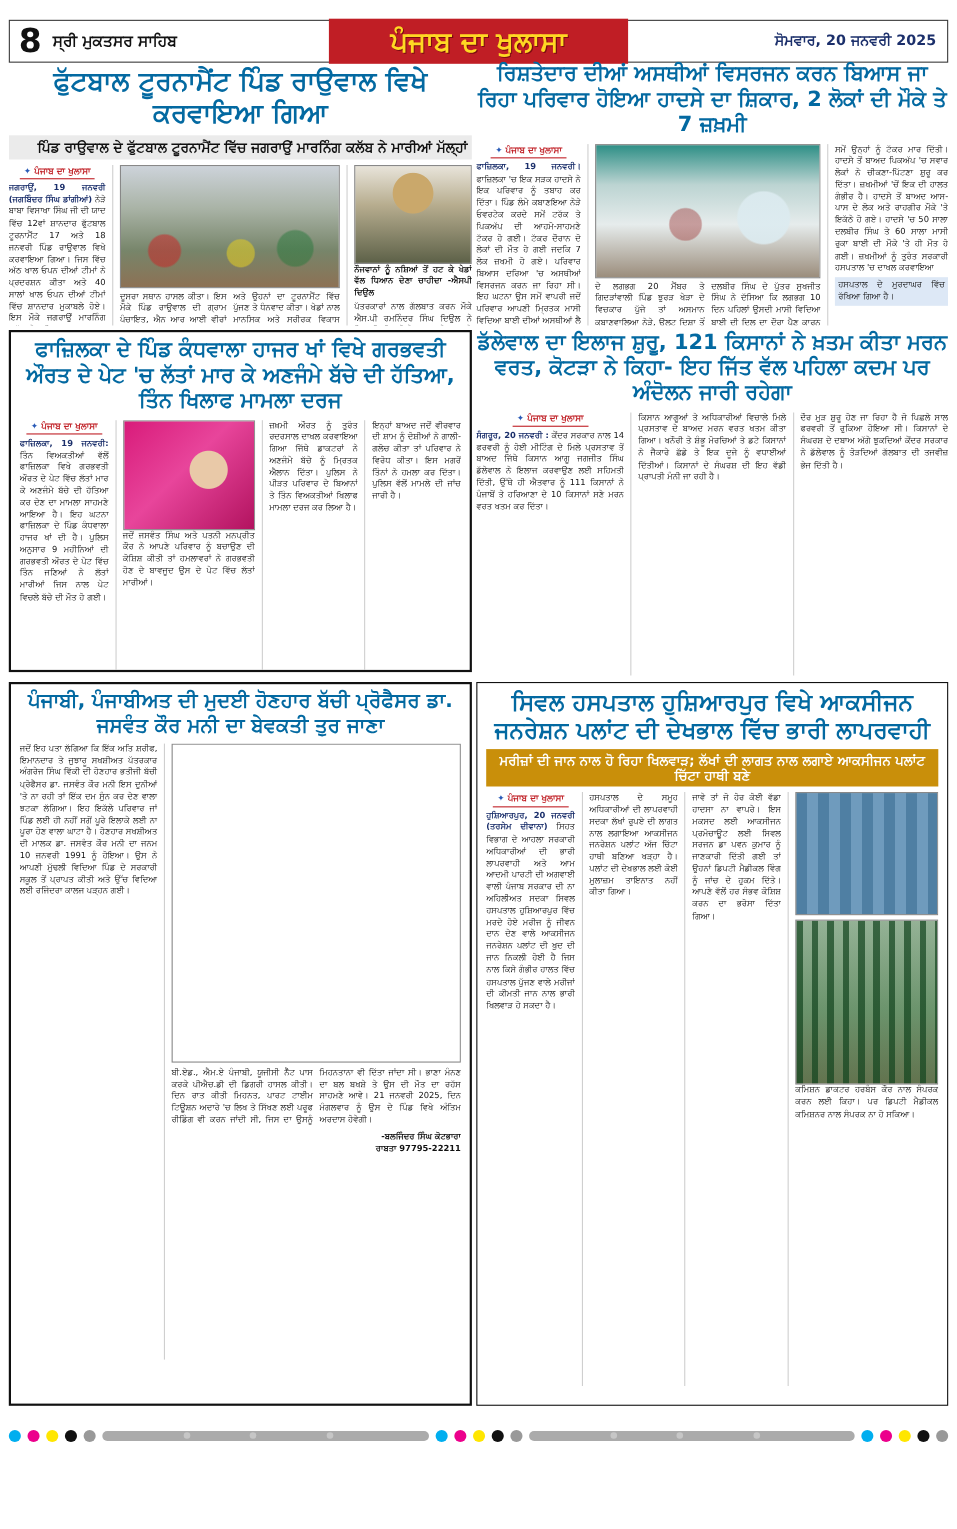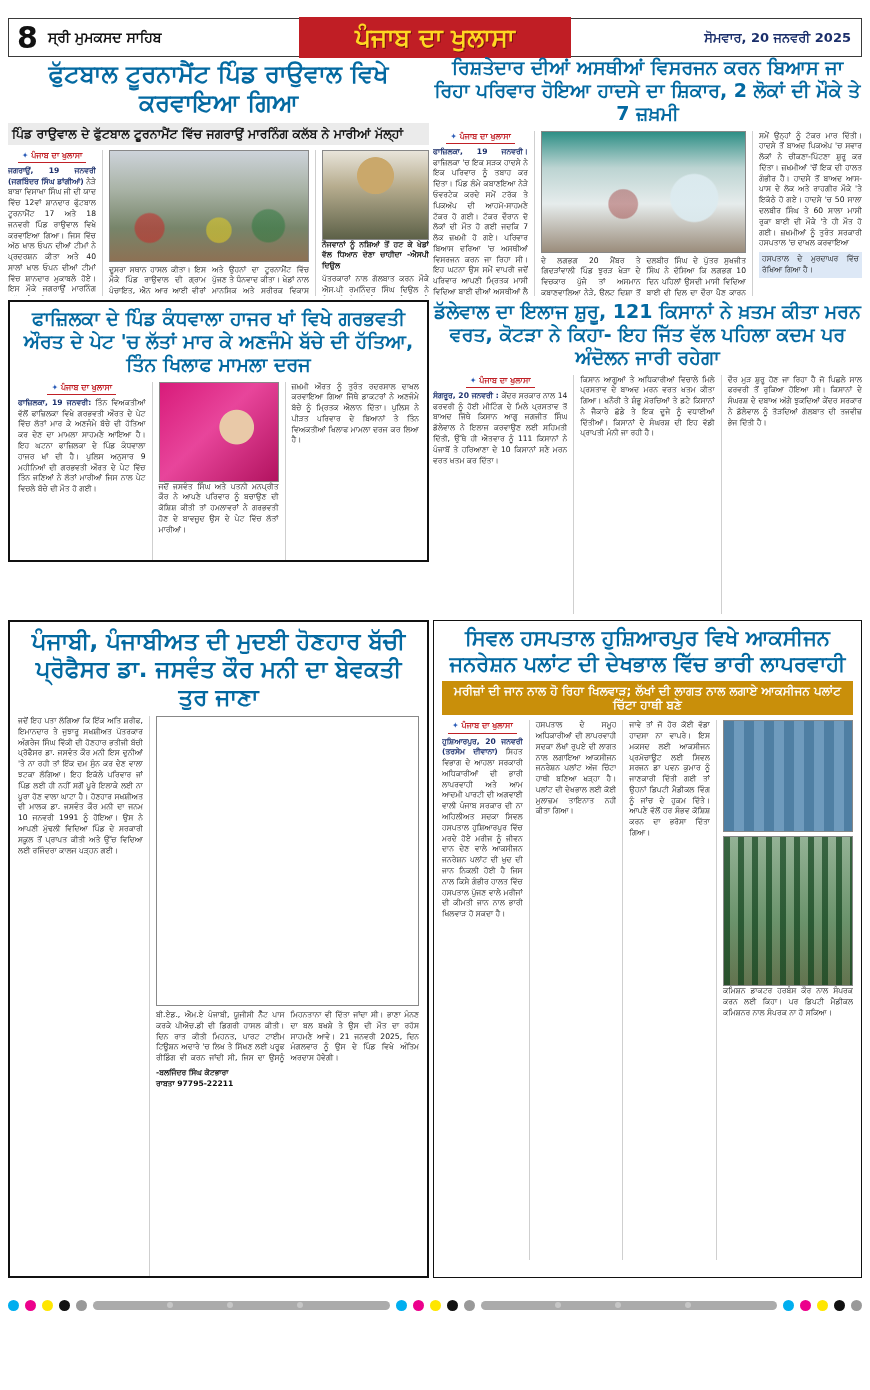--- a/index.html
+++ b/index.html
@@ -15,36 +15,36 @@
           width:272px;height:41px;background:var(--banner-bg,#c01e25);
           display:flex;align-items:center;justify-content:center;}
   .banner span{color:var(--banner-text,#ffd823);font-size:25px;font-weight:bold;
                text-shadow:1px 1px 0 #7a0c10;}
   .mast-date{margin-left:auto;padding-right:10px;font-size:13px;font-weight:bold;
              color:var(--date-text,#1b2f6b);}
 
   
   .art{position:absolute;overflow:hidden;}
   .hl{font-weight:bold;text-align:center;line-height:1.22;color:#0369a1;}
-  .subbar{background:var(--bar-gray-bg,#ebebeb);font-weight:bold;text-align:left;
+  .subbar{background:var(--bar-gray-bg,#ebebeb);font-weight:bold;text-align:right;
           font-size:12.5px;padding:3px 4px;margin-top:4px;}
   .orangebar{background:var(--orange-bar-bg,#c98f0a);color:#fff;font-weight:bold;
              text-align:center;font-size:12px;padding:3px 4px;margin-top:4px;}
   .cols{display:flex;gap:6px;margin-top:5px;}
   .col{flex:1;font-size:7.6px;line-height:1.42;text-align:justify;overflow:hidden;}
   .col + .col{border-left:1px solid #cfcfcf;padding-left:6px;}
   .tag{width:fit-content;margin:0 auto 3px auto;font-size:8px;font-weight:bold;
        color:var(--accent-red,#c02026);border-bottom:1px solid var(--accent-red,#c02026);
        padding:0 4px 1px 4px;white-space:nowrap;}
   .tag .star{color:var(--tag-blue,#2a5bb7);}
   .dateline{font-weight:bold;color:var(--date-text,#1b2f6b);}
   .hltbox{background:var(--highlight-blue,#dde8f6);padding:2px 3px;margin-top:3px;}
   .quote{font-weight:bold;margin-bottom:2px;}
   .photo{width:100%;border:1px solid #888;box-sizing:border-box;}
-  .signoff{font-weight:bold;text-align:left;margin-top:4px;}
+  .signoff{font-weight:bold;text-align:right;margin-top:4px;}
   .boxed{border:2px solid #111;box-sizing:border-box;padding:5px 8px;}
   .thinbox{border:1px solid #111;box-sizing:border-box;padding:5px 8px;}
 
   
   .p-football{height:112px;background:
      radial-gradient(circle at 20% 70%, rgba(200,40,40,.55) 0 8%, transparent 9%),
      radial-gradient(circle at 55% 72%, rgba(220,200,40,.6) 0 9%, transparent 10%),
      radial-gradient(circle at 80% 68%, rgba(40,120,60,.5) 0 9%, transparent 10%),
      linear-gradient(180deg,#cdd3da 0%,#a9b3a6 35%,#77856a 70%,#8d7154 100%);}
   .p-officer{height:90px;background:
@@ -85,21 +85,21 @@
   .regbar::before{content:"";position:absolute;left:25%;top:1.5px;width:6px;height:6px;
                   border-radius:50%;background:#c6c6c6;box-shadow:60px 0 #c6c6c6,130px 0 #c6c6c6;}
 </style>
 </head>
 <body>
 
 <div id="page">
 
   <div class="masthead">
     <div class="pageno">8</div>
-    <div class="edition">ਸ੍ਰੀ ਮੁਮਕਸਦ ਸਾਹਿਬ</div>
+    <div class="edition">ਸ੍ਰੀ ਮੁਕਤਸਰ ਸਾਹਿਬ</div>
     <div class="banner">
       <span>ਪੰਜਾਬ ਦਾ ਖੁਲਾਸਾ</span>
     </div>
     <div class="mast-date">ਸੋਮਵਾਰ, 20 ਜਨਵਰੀ 2025</div>
   </div>
 
   <div class="art" style="left:8px;top:60px;width:421px;height:236px;">
     <div class="hl" style="font-size:24px;">ਫੁੱਟਬਾਲ ਟੂਰਨਾਮੈਂਟ ਪਿੰਡ ਰਾਉਵਾਲ ਵਿਖੇ ਕਰਵਾਇਆ ਗਿਆ</div>
     <div class="subbar">ਪਿੰਡ ਰਾਉਵਾਲ ਦੇ ਫੁੱਟਬਾਲ ਟੂਰਨਾਮੈਂਟ ਵਿੱਚ ਜਗਰਾਉਂ ਮਾਰਨਿੰਗ ਕਲੱਬ ਨੇ ਮਾਰੀਆਂ ਮੱਲ੍ਹਾਂ</div>
     <div class="cols" style="height:168px;">
@@ -133,51 +133,52 @@
         <div class="photo p-hospital"></div>
         <div style="column-count:2;column-gap:6px;margin-top:3px;">ਦੇ ਲਗਭਗ 20 ਮੈਂਬਰ ਤੇ ਗਿਦੜਾਂਵਾਲੀ ਪਿੰਡ ਝੁਰੜ ਖੇੜਾ ਦੇ ਵਿਚਕਾਰ ਪੁੱਜੇ ਤਾਂ ਅਸਮਾਨ ਕਬਾਣਵਾਲਿਆ ਨੇੜੇ, ਉਲਟ ਦਿਸ਼ਾ ਤੋਂ ਆ ਰਹੇ 16 ਟਾਇਰਾਂ ਵਾਲੇ ਇਕ ਟਰੱਕ ਨੇ ਓਵਰਟੇਕ ਕਰਦੇ ਮ੍ਰਿਤਕ ਦਲਬੀਰ ਸਿੰਘ ਦੇ ਪੁੱਤਰ ਸੁਖਜੀਤ ਸਿੰਘ ਨੇ ਦੱਸਿਆ ਕਿ ਲਗਭਗ 10 ਦਿਨ ਪਹਿਲਾਂ ਉਸਦੀ ਮਾਸੀ ਵਿਦਿਆ ਬਾਈ ਦੀ ਦਿਲ ਦਾ ਦੌਰਾ ਪੈਣ ਕਾਰਨ ਮੌਤ ਹੋ ਗਈ ਸੀ। ਪਰਿਵਾਰ</div>
       </div>
       <div class="col">
         <span>ਸਮੇਂ ਉਨ੍ਹਾਂ ਨੂੰ ਟੱਕਰ ਮਾਰ ਦਿੱਤੀ। ਹਾਦਸੇ ਤੋਂ ਬਾਅਦ ਪਿਕਅੱਪ 'ਚ ਸਵਾਰ ਲੋਕਾਂ ਨੇ ਚੀਕਣਾ-ਪਿੱਟਣਾ ਸ਼ੁਰੂ ਕਰ ਦਿੱਤਾ। ਜ਼ਖਮੀਆਂ 'ਚੋਂ ਇਕ ਦੀ ਹਾਲਤ ਗੰਭੀਰ ਹੈ। ਹਾਦਸੇ ਤੋਂ ਬਾਅਦ ਆਸ-ਪਾਸ ਦੇ ਲੋਕ ਅਤੇ ਰਾਹਗੀਰ ਮੌਕੇ 'ਤੇ ਇਕੱਠੇ ਹੋ ਗਏ। ਹਾਦਸੇ 'ਚ 50 ਸਾਲਾ ਦਲਬੀਰ ਸਿੰਘ ਤੇ 60 ਸਾਲਾ ਮਾਸੀ ਰੁਕਾ ਬਾਈ ਦੀ ਮੌਕੇ 'ਤੇ ਹੀ ਮੌਤ ਹੋ ਗਈ। ਜ਼ਖਮੀਆਂ ਨੂੰ ਤੁਰੰਤ ਸਰਕਾਰੀ ਹਸਪਤਾਲ 'ਚ ਦਾਖਲ ਕਰਵਾਇਆ</span>
         <div class="hltbox">ਹਸਪਤਾਲ ਦੇ ਮੁਰਦਾਘਰ ਵਿੱਚ ਰੱਖਿਆ ਗਿਆ ਹੈ।</div>
       </div>
     </div>
   </div>
 
-  <div class="art boxed" style="left:8px;top:300px;width:421px;height:262px;">
+  <div class="art boxed" style="left:8px;top:300px;width:421px;height:311px;">
     <div class="hl" style="font-size:19px;">ਫਾਜ਼ਿਲਕਾ ਦੇ ਪਿੰਡ ਕੰਧਵਾਲਾ ਹਾਜਰ ਖਾਂ ਵਿਖੇ ਗਰਭਵਤੀ ਔਰਤ ਦੇ ਪੇਟ 'ਚ ਲੱਤਾਂ ਮਾਰ ਕੇ ਅਣਜੰਮੇ ਬੱਚੇ ਦੀ ਹੱਤਿਆ, ਤਿੰਨ ਖਿਲਾਫ ਮਾਮਲਾ ਦਰਜ</div>
     <div class="cols" style="height:232px;">
       <div class="col">
         <div class="tag"><span class="star">✦</span> <span>ਪੰਜਾਬ ਦਾ ਖੁਲਾਸਾ</span></div>
         <span class="dateline">ਫਾਜ਼ਿਲਕਾ, 19 ਜਨਵਰੀ:</span>
         <span>ਤਿੰਨ ਵਿਅਕਤੀਆਂ ਵੱਲੋਂ ਫਾਜ਼ਿਲਕਾ ਵਿਖੇ ਗਰਭਵਤੀ ਔਰਤ ਦੇ ਪੇਟ ਵਿੱਚ ਲੱਤਾਂ ਮਾਰ ਕੇ ਅਣਜੰਮੇ ਬੱਚੇ ਦੀ ਹੱਤਿਆ ਕਰ ਦੇਣ ਦਾ ਮਾਮਲਾ ਸਾਹਮਣੇ ਆਇਆ ਹੈ। ਇਹ ਘਟਨਾ ਫਾਜ਼ਿਲਕਾ ਦੇ ਪਿੰਡ ਕੰਧਵਾਲਾ ਹਾਜਰ ਖਾਂ ਦੀ ਹੈ। ਪੁਲਿਸ ਅਨੁਸਾਰ 9 ਮਹੀਨਿਆਂ ਦੀ ਗਰਭਵਤੀ ਔਰਤ ਦੇ ਪੇਟ ਵਿੱਚ ਤਿੰਨ ਜਣਿਆਂ ਨੇ ਲੱਤਾਂ ਮਾਰੀਆਂ ਜਿਸ ਨਾਲ ਪੇਟ ਵਿਚਲੇ ਬੱਚੇ ਦੀ ਮੌਤ ਹੋ ਗਈ।</span>
       </div>
       <div class="col" style="flex:0 0 120px;">
         <div class="photo p-baby"></div>
         <span>ਜਦੋਂ ਜਸਵੰਤ ਸਿੰਘ ਅਤੇ ਪਤਨੀ ਮਨਪ੍ਰੀਤ ਕੌਰ ਨੇ ਆਪਣੇ ਪਰਿਵਾਰ ਨੂੰ ਬਚਾਉਣ ਦੀ ਕੋਸ਼ਿਸ਼ ਕੀਤੀ ਤਾਂ ਹਮਲਾਵਰਾਂ ਨੇ ਗਰਭਵਤੀ ਹੋਣ ਦੇ ਬਾਵਜੂਦ ਉਸ ਦੇ ਪੇਟ ਵਿੱਚ ਲੱਤਾਂ ਮਾਰੀਆਂ।</span>
       </div>
       <div class="col">ਜ਼ਖ਼ਮੀ ਔਰਤ ਨੂੰ ਤੁਰੰਤ ਰਦਰਸਾਲ ਦਾਖਲ ਕਰਵਾਇਆ ਗਿਆ ਜਿੱਥੇ ਡਾਕਟਰਾਂ ਨੇ ਅਣਜੰਮੇ ਬੱਚੇ ਨੂੰ ਮ੍ਰਿਤਕ ਐਲਾਨ ਦਿੱਤਾ। ਪੁਲਿਸ ਨੇ ਪੀੜਤ ਪਰਿਵਾਰ ਦੇ ਬਿਆਨਾਂ ਤੇ ਤਿੰਨ ਵਿਅਕਤੀਆਂ ਖਿਲਾਫ ਮਾਮਲਾ ਦਰਜ ਕਰ ਲਿਆ ਹੈ।</div>
+      <div class="col">ਇਨ੍ਹਾਂ ਬਾਅਦ ਜਦੋਂ ਵੀਰਵਾਰ ਦੀ ਸ਼ਾਮ ਨੂੰ ਦੋਸ਼ੀਆਂ ਨੇ ਗਾਲੀ-ਗਲੋਚ ਕੀਤਾ ਤਾਂ ਪਰਿਵਾਰ ਨੇ ਵਿਰੋਧ ਕੀਤਾ। ਇਸ ਮਗਰੋਂ ਤਿੰਨਾਂ ਨੇ ਹਮਲਾ ਕਰ ਦਿੱਤਾ। ਪੁਲਿਸ ਵੱਲੋਂ ਮਾਮਲੇ ਦੀ ਜਾਂਚ ਜਾਰੀ ਹੈ।</div>
     </div>
   </div>
 
   <div class="art" style="left:433px;top:300px;width:429px;height:314px;">
     <div class="hl" style="font-size:19px;">ਡੱਲੇਵਾਲ ਦਾ ਇਲਾਜ ਸ਼ੁਰੂ, 121 ਕਿਸਾਨਾਂ ਨੇ ਖ਼ਤਮ ਕੀਤਾ ਮਰਨ ਵਰਤ, ਕੋਟੜਾ ਨੇ ਕਿਹਾ- ਇਹ ਜਿੱਤ ਵੱਲ ਪਹਿਲਾ ਕਦਮ ਪਰ ਅੰਦੋਲਨ ਜਾਰੀ ਰਹੇਗਾ</div>
     <div class="cols" style="height:240px;">
       <div class="col">
         <div class="tag"><span class="star">✦</span> <span>ਪੰਜਾਬ ਦਾ ਖੁਲਾਸਾ</span></div>
         <span class="dateline">ਸੰਗਰੂਰ, 20 ਜਨਵਰੀ :</span>
         <span>ਕੇਂਦਰ ਸਰਕਾਰ ਨਾਲ 14 ਫਰਵਰੀ ਨੂੰ ਹੋਈ ਮੀਟਿੰਗ ਦੇ ਮਿਲੇ ਪ੍ਰਸਤਾਵ ਤੋਂ ਬਾਅਦ ਜਿੱਥੇ ਕਿਸਾਨ ਆਗੂ ਜਗਜੀਤ ਸਿੰਘ ਡੱਲੇਵਾਲ ਨੇ ਇਲਾਜ ਕਰਵਾਉਣ ਲਈ ਸਹਿਮਤੀ ਦਿੱਤੀ, ਉੱਥੇ ਹੀ ਐਤਵਾਰ ਨੂੰ 111 ਕਿਸਾਨਾਂ ਨੇ ਪੰਜਾਬੋਂ ਤੇ ਹਰਿਆਣਾ ਦੇ 10 ਕਿਸਾਨਾਂ ਸਣੇ ਮਰਨ ਵਰਤ ਖਤਮ ਕਰ ਦਿੱਤਾ।</span>
       </div>
       <div class="col">ਕਿਸਾਨ ਆਗੂਆਂ ਤੇ ਅਧਿਕਾਰੀਆਂ ਵਿਚਾਲੇ ਮਿਲੇ ਪ੍ਰਸਤਾਵ ਦੇ ਬਾਅਦ ਮਰਨ ਵਰਤ ਖਤਮ ਕੀਤਾ ਗਿਆ। ਖਨੌਰੀ ਤੇ ਸ਼ੰਭੂ ਮੋਰਚਿਆਂ ਤੇ ਡਟੇ ਕਿਸਾਨਾਂ ਨੇ ਜੈਕਾਰੇ ਛੱਡੇ ਤੇ ਇਕ ਦੂਜੇ ਨੂੰ ਵਧਾਈਆਂ ਦਿੱਤੀਆਂ। ਕਿਸਾਨਾਂ ਦੇ ਸੰਘਰਸ਼ ਦੀ ਇਹ ਵੱਡੀ ਪ੍ਰਾਪਤੀ ਮੰਨੀ ਜਾ ਰਹੀ ਹੈ।</div>
       <div class="col">ਦੌਰ ਮੁੜ ਸ਼ੁਰੂ ਹੋਣ ਜਾ ਰਿਹਾ ਹੈ ਜੋ ਪਿਛਲੇ ਸਾਲ ਫਰਵਰੀ ਤੋਂ ਰੁਕਿਆ ਹੋਇਆ ਸੀ। ਕਿਸਾਨਾਂ ਦੇ ਸੰਘਰਸ਼ ਦੇ ਦਬਾਅ ਅੱਗੇ ਝੁਕਦਿਆਂ ਕੇਂਦਰ ਸਰਕਾਰ ਨੇ ਡੱਲੇਵਾਲ ਨੂੰ ਤੋੜਦਿਆਂ ਗੱਲਬਾਤ ਦੀ ਤਜਵੀਜ਼ ਭੇਜ ਦਿੱਤੀ ਹੈ।</div>
     </div>
   </div>
 
   <div class="art boxed" style="left:8px;top:620px;width:421px;height:658px;">
-    <div class="hl" style="font-size:23px;text-align:center;">ਪੰਜਾਬੀ, ਪੰਜਾਬੀਅਤ ਦੀ ਮੁਦਈ ਹੋਣਹਾਰ ਬੱਚੀ ਪ੍ਰੋਫੈਸਰ ਡਾ. ਜਸਵੰਤ ਕੌਰ ਮਨੀ ਦਾ ਬੇਵਕਤੀ ਤੁਰ ਜਾਣਾ</div>
+    <div class="hl" style="font-size:18px;text-align:center;">ਪੰਜਾਬੀ, ਪੰਜਾਬੀਅਤ ਦੀ ਮੁਦਈ ਹੋਣਹਾਰ ਬੱਚੀ ਪ੍ਰੋਫੈਸਰ ਡਾ. ਜਸਵੰਤ ਕੌਰ ਮਨੀ ਦਾ ਬੇਵਕਤੀ ਤੁਰ ਜਾਣਾ</div>
     <div class="cols" style="height:560px;">
       <div class="col" style="flex:0 0 125px;">
         <span>ਜਦੋਂ ਇਹ ਪਤਾ ਲੱਗਿਆ ਕਿ ਇੱਕ ਅਤਿ ਸ਼ਰੀਫ, ਇਮਾਨਦਾਰ ਤੇ ਜੁਝਾਰੂ ਸਖਸ਼ੀਅਤ ਪੱਤਰਕਾਰ ਅੰਗਰੇਜ ਸਿੰਘ ਵਿੱਕੀ ਦੀ ਹੋਣਹਾਰ ਭਤੀਜੀ ਬੱਚੀ ਪ੍ਰੋਫੈਸਰ ਡਾ. ਜਸਵੰਤ ਕੌਰ ਮਨੀ ਇਸ ਦੁਨੀਆਂ 'ਤੇ ਨਾ ਰਹੀ ਤਾਂ ਇੱਕ ਦਮ ਸੁੰਨ ਕਰ ਦੇਣ ਵਾਲਾ ਝਟਕਾ ਲੱਗਿਆ। ਇਹ ਇਕੱਲੇ ਪਰਿਵਾਰ ਜਾਂ ਪਿੰਡ ਲਈ ਹੀ ਨਹੀਂ ਸਗੋਂ ਪੂਰੇ ਇਲਾਕੇ ਲਈ ਨਾ ਪੂਰਾ ਹੋਣ ਵਾਲਾ ਘਾਟਾ ਹੈ। ਹੋਣਹਾਰ ਸਖਸ਼ੀਅਤ ਦੀ ਮਾਲਕ ਡਾ. ਜਸਵੰਤ ਕੌਰ ਮਨੀ ਦਾ ਜਨਮ 10 ਜਨਵਰੀ 1991 ਨੂੰ ਹੋਇਆ। ਉਸ ਨੇ ਆਪਣੀ ਮੁੱਢਲੀ ਵਿਦਿਆ ਪਿੰਡ ਦੇ ਸਰਕਾਰੀ ਸਕੂਲ ਤੋਂ ਪ੍ਰਾਪਤ ਕੀਤੀ ਅਤੇ ਉੱਚ ਵਿਦਿਆ ਲਈ ਰਜਿੰਦਰਾ ਕਾਲਜ ਪੜ੍ਹਨ ਗਈ।</span>
       </div>
       <div class="col">
         <div class="photo p-bookstore"></div>
         <div style="column-count:2;column-gap:6px;margin-top:4px;">
           <span>ਬੀ.ਏਡ., ਐਮ.ਏ ਪੰਜਾਬੀ, ਯੂਜੀਸੀ ਨੈੱਟ ਪਾਸ ਕਰਕੇ ਪੀਐਚ.ਡੀ ਦੀ ਡਿਗਰੀ ਹਾਸਲ ਕੀਤੀ। ਦਿਨ ਰਾਤ ਕੀਤੀ ਮਿਹਨਤ, ਪਾਰਟ ਟਾਈਮ ਟਿਊਸ਼ਨ ਅਦਾਰੇ 'ਚ ਲਿਖ ਤੇ ਸਿੱਖਣ ਲਈ ਪਰੂਫ ਰੀਡਿੰਗ ਵੀ ਕਰਨ ਜਾਂਦੀ ਸੀ, ਜਿਸ ਦਾ ਉਸਨੂੰ ਮਿਹਨਤਾਨਾ ਵੀ ਦਿੱਤਾ ਜਾਂਦਾ ਸੀ।</span>
           <span>ਭਾਣਾ ਮੰਨਣ ਦਾ ਬਲ ਬਖਸ਼ੇ ਤੇ ਉਸ ਦੀ ਮੌਤ ਦਾ ਰਹੱਸ ਸਾਹਮਣੇ ਆਵੇ। 21 ਜਨਵਰੀ 2025, ਦਿਨ ਮੰਗਲਵਾਰ ਨੂੰ ਉਸ ਦੇ ਪਿੰਡ ਵਿਖੇ ਅੰਤਿਮ ਅਰਦਾਸ ਹੋਵੇਗੀ।</span>
         </div>

